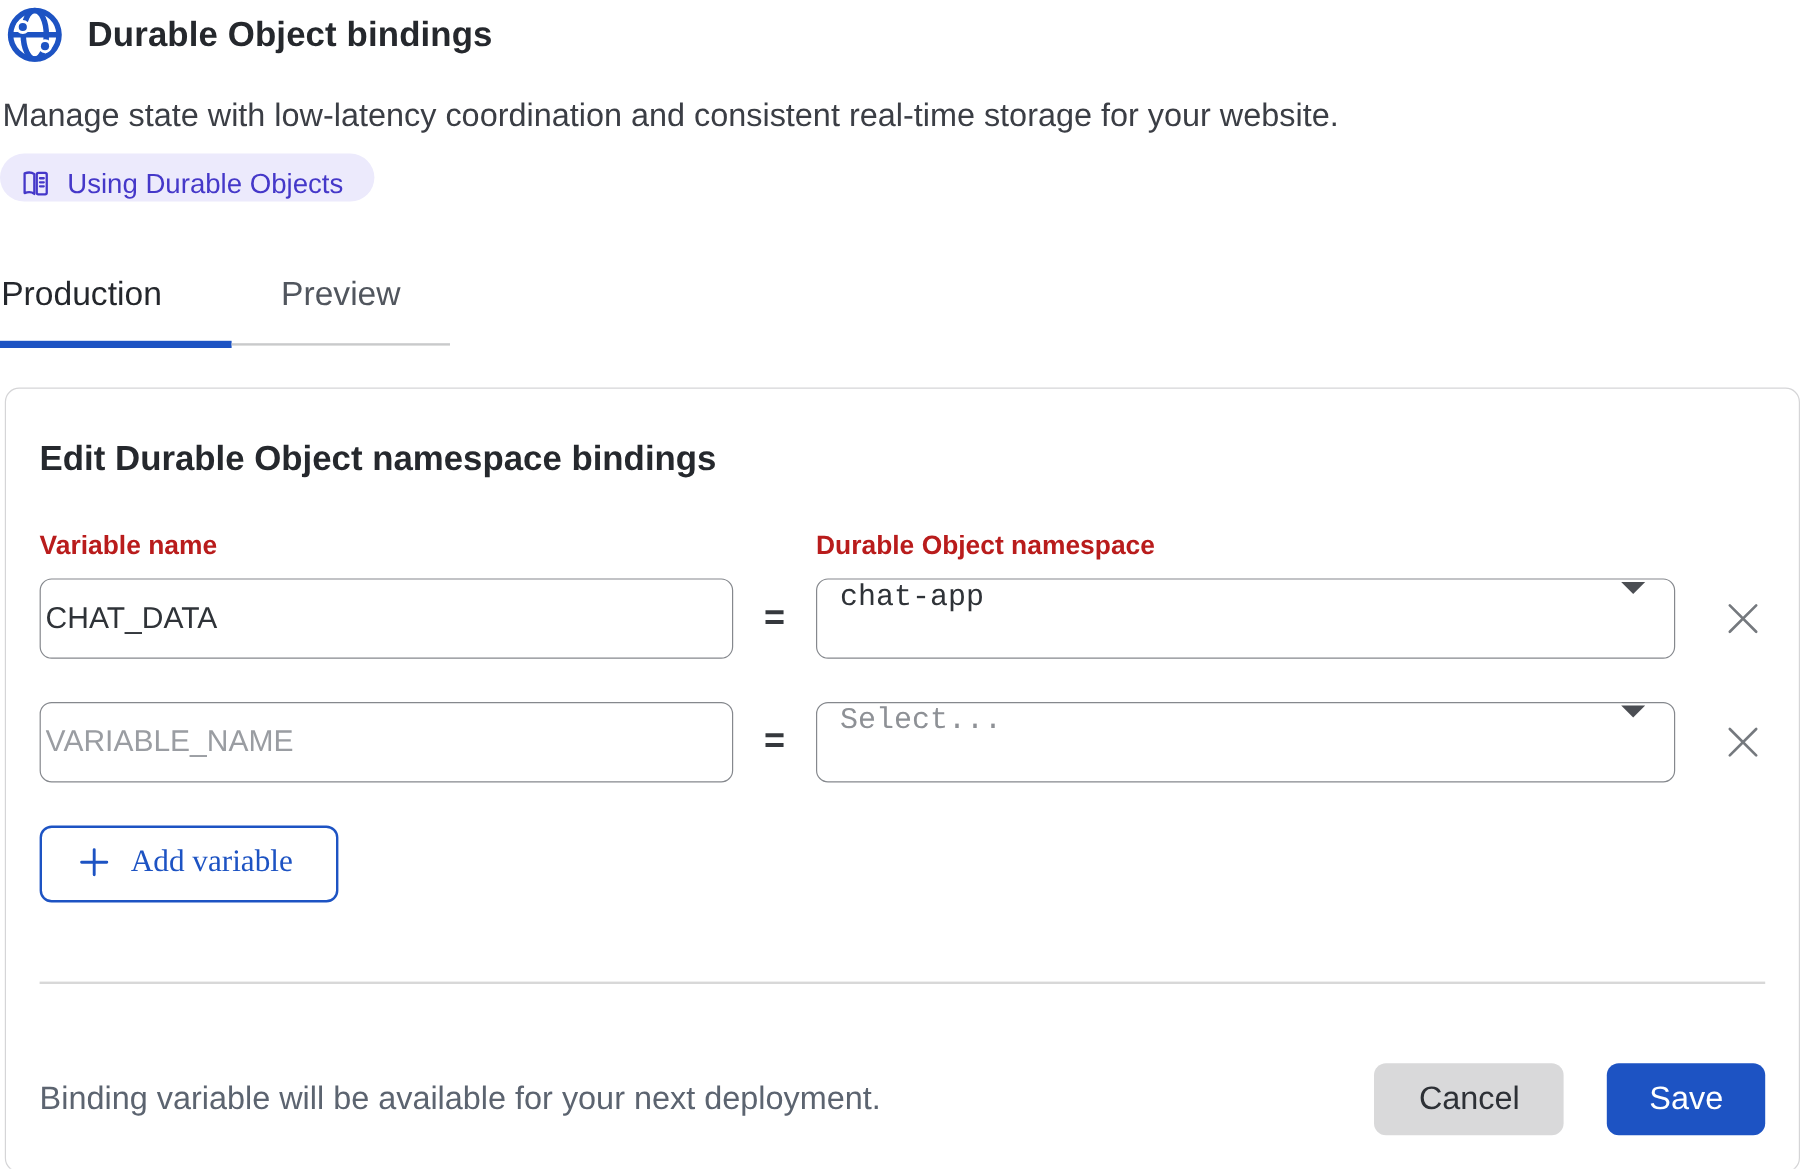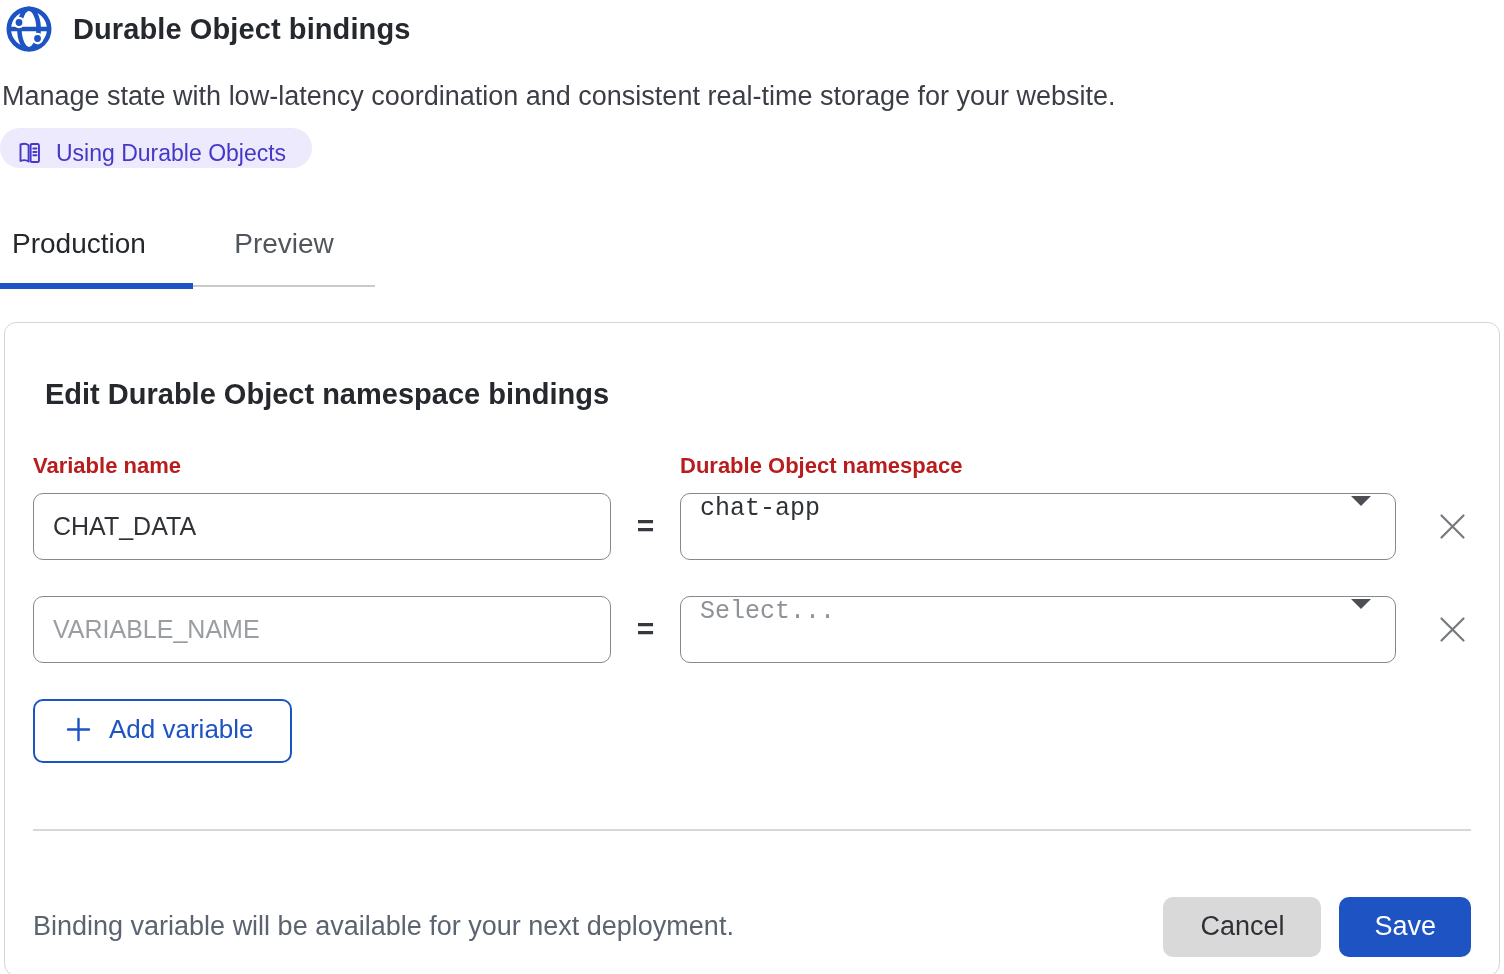--- a/index.html
+++ b/index.html
@@ -21,72 +21,72 @@
 
   .docs-pill {
     margin: 16px 0 0 0; display: inline-flex; align-items: center; gap: 13px;
     height: 40px; padding: 10px 26px 0 16px; border-radius: 21px;
     background: #eceafc; color: #4538c9; font-size: 23px; text-decoration: none; cursor: pointer;
   }
 
   
   .tabbar { position: relative; margin-top: 57px; height: 62px; }
   .tab { position: absolute; top: 0; font-size: 28px; cursor: pointer; }
-  .tab.production { left: 12px; color: #24272c; }
+  .tab.production { left: 1px; color: #24272c; }
   .tab.preview { left: 193px; width: 182px; text-align: center; color: #51565e; }
   .tab-underline-active { position: absolute; left: 0; top: 55px; width: 193px; height: 6px; background: #1d53c3; }
   .tab-underline-rest { position: absolute; left: 193px; top: 57px; width: 182px; height: 2px; background: #c9cacb; }
 
   
   .card {
     margin: 32px 4px 0 4px; height: 654px;
     border: 1px solid #d5d5d7; border-radius: 12px; background: #fff;
     padding: 43px 28px 0 28px;
   }
-  .card h2 { margin: 12px; font-size: 29px; font-weight: 700; color: #25282d; }
+  .card h2 { margin: 0; font-size: 29px; font-weight: 700; color: #25282d; }
 
   .col-labels { display: flex; margin: 42px 0 14px 0; font-size: 22px; font-weight: 700; color: #b91c1c; }
   .col-labels .lbl-1 { width: 647px; }
 
   .bind-grid {
     display: grid;
     grid-template-columns: 578px 69px 716px 1fr;
     row-gap: 36px; align-items: center;
   }
   .text-input {
     width: 100%; height: 67px; border: 1.5px solid #85888d; border-radius: 10px;
-    padding: 0 19px; font-size: 25px; color: #2f3338; outline: none;
+    padding: 0 4px; font-size: 25px; color: #2f3338; outline: none;
     font-family: "Liberation Sans", "DejaVu Sans", sans-serif; background: #fff;
   }
   .text-input::placeholder { color: #9a9da2; }
   .equals { text-align: center; font-size: 30px; font-weight: 600; color: #35383d; }
   .select {
     height: 67px; border: 1.5px solid #85888d; border-radius: 10px; background: #fff;
     display: flex; align-items: flex-start; justify-content: space-between;
     padding: 0 22px 0 19px; font-size: 25px; color: #2f3338; cursor: pointer; font-family: Liberation Mono, monospace;
   }
   .select .placeholder-text { color: #8e9196; }
   .remove-btn {
     justify-self: end; margin-right: -4px;
     width: 46px; height: 46px; display: flex; align-items: center; justify-content: center;
     background: none; border: none; padding: 0; cursor: pointer;
   }
 
   .add-btn {
     margin-top: 36px; height: 64px; display: inline-flex; align-items: center; gap: 17px;
     padding: 0 36px 3px 30px; background: #fff; border: 2px solid #1d53c3; border-radius: 10px;
     color: #1d53c3; font-size: 26px; cursor: pointer;
-    font-family: Liberation Sans, sans-serif;
+    font-family: Liberation Serif, serif;
   }
 
   .divider { margin-top: 66px; height: 2px; background: #d8d8d8; }
 
   .card-footer { margin-top: 66px; display: flex; align-items: center; justify-content: space-between; }
   .footer-note { font-size: 27px; color: #5c6470; }
-  .footer-btns { display: flex; gap: 18px; }
+  .footer-btns { display: flex; gap: 36px; }
   .btn { height: 60px; border: none; border-radius: 10px; font-size: 27px; cursor: pointer;
          font-family: "Liberation Sans", "DejaVu Sans", sans-serif; }
   .btn-cancel { padding: 0 37px; background: #d9d9da; color: #2e3136; }
   .btn-save { padding: 12px 35px; background: #1d53c3; color: #ffffff; }
 </style>
 </head>
 <body>
 
 <div class="page">
 

